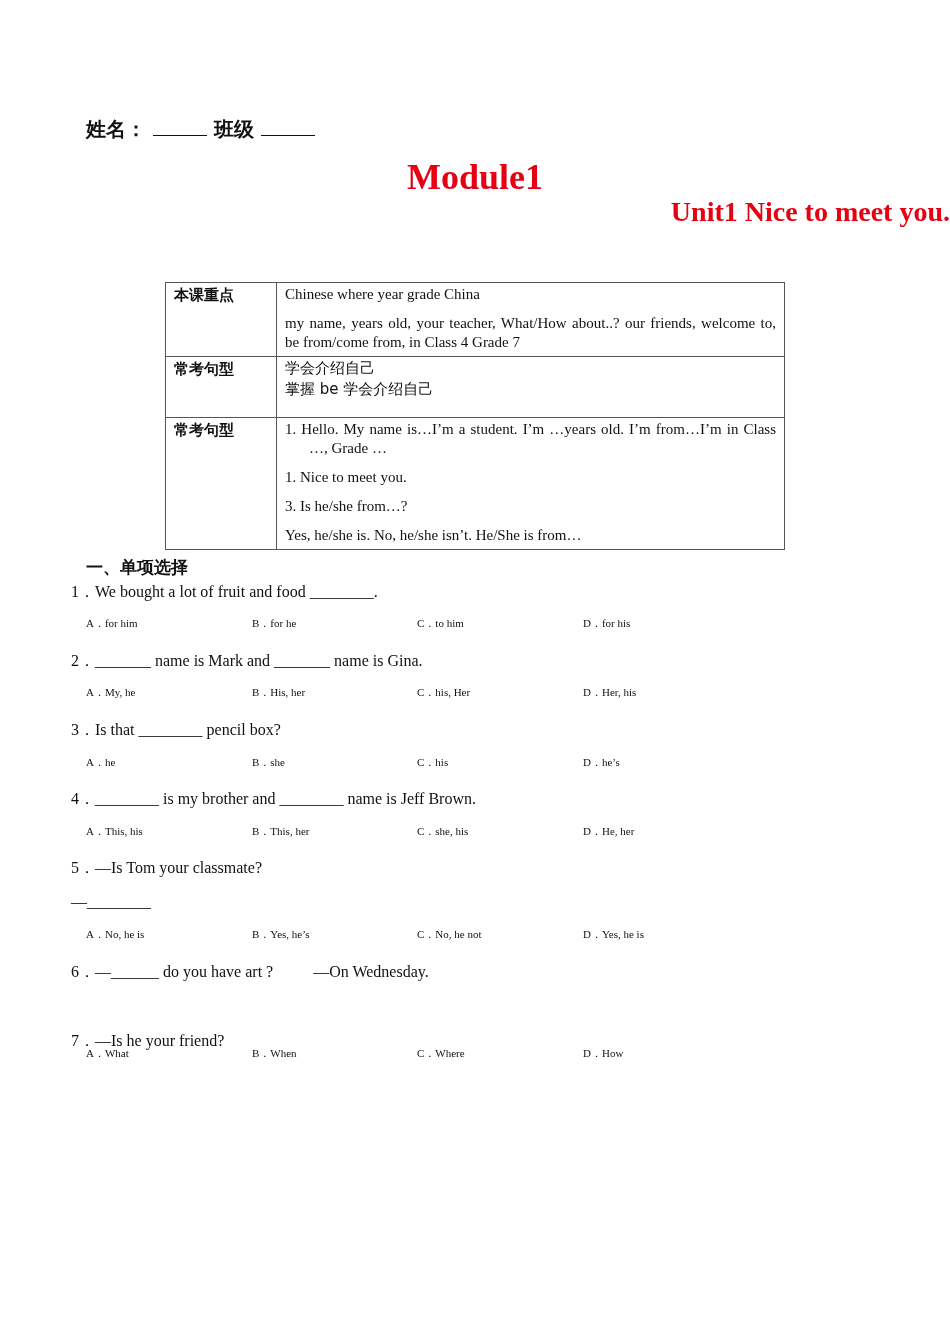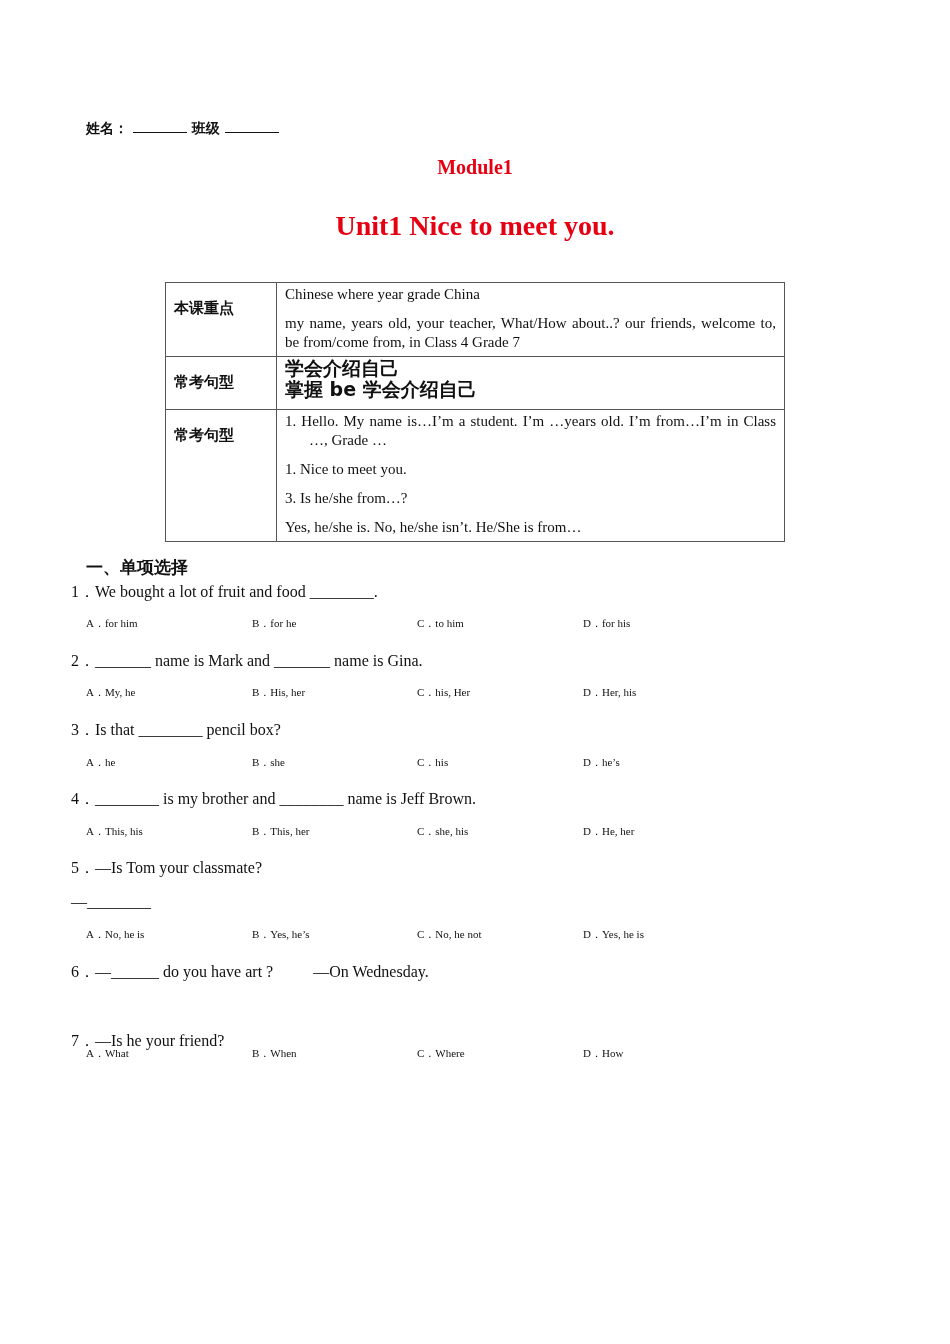--- a/index.html
+++ b/index.html
@@ -1,29 +1,29 @@
 <!DOCTYPE html>
 <html><head>
 <meta charset="utf-8">
 <style>
   html, body { margin:0; padding:0; background:#ffffff; }
   body { width:950px; height:1344px; position:relative; overflow:hidden;
          font-family:"Liberation Serif", "DejaVu Serif", serif; color:#111; }
   .abs { position:absolute; }
   .cjk { font-family:"DejaVu Sans", sans-serif; }
-  .header-line { left:86px; top:116px; font-size:14px; font-weight:bold; white-space:nowrap; }
+  .header-line { left:86px; top:116px; font-size:20px; font-weight:bold; white-space:nowrap; }
   .header-line .blank { display:inline-block; border-bottom:1.5px solid #111; height:16px; vertical-align:baseline; }
   .title { left:0; width:950px; text-align:center; color:#e60012; font-weight:bold;
            font-family:"Liberation Serif", serif; }
-  .t1 { top:156px; font-size:20px; }
-  .t2 { top:210px; font-size:28px; }
+  .t1 { top:156px; font-size:36px; }
+  .t2 { top:196px; font-size:28px;text-align:right; }
   table.info { position:absolute; left:165px; top:282px; width:620px; border-collapse:collapse;
                font-size:15px; }
   table.info td { border:1px solid #555; vertical-align:top; padding:2px 8px 4px 8px; line-height:19px; }
-  table.info td.label { width:94px; font-weight:bold; font-family:"DejaVu Sans", sans-serif; font-size:15px; padding-top:16px; }
+  table.info td.label { width:94px; font-weight:bold; font-family:"DejaVu Sans", sans-serif; font-size:15px; padding-top:3px; }
   table.info p { margin:0 0 10px 0; text-align:justify; }
   table.info p.last { margin-bottom:0; }
   table.info p.hang { padding-left:24px; text-indent:-24px; }
   .section { left:86px; top:556px; font-size:17px; font-weight:bold; }
   .q { left:71px; font-size:16px; white-space:nowrap; }
   .opts { left:86px; font-size:11px; width:700px; height:20px; }
   .opt { position:absolute; top:0; white-space:nowrap; }
   .opt.a { left:0; } .opt.b { left:166px; } .opt.c { left:331px; } .opt.d { left:497px; }
 </style>
 </head>
@@ -43,21 +43,21 @@
   <tbody>
       <tr>
     <td class="label">本课重点</td>
     <td>
       <p>Chinese where year grade China</p>
       <p class="last">my name, years old, your teacher, What/How about..? our friends, welcome to, be from/come from, in Class 4 Grade 7</p>
     </td>
   </tr>
   <tr>
     <td class="label">常考句型</td>
-    <td class="cjk" style="font-size:19px; padding-bottom:10px;font-weight:bold;">
+    <td class="cjk" style="font-size:15px; padding-bottom:18px;">
       <p style="margin-bottom:2px">学会介绍自己</p>
       <p class="last">掌握 be 学会介绍自己</p>
     </td>
   </tr>
   <tr>
     <td class="label">常考句型</td>
     <td>
       <p class="hang">1. Hello. My name is…I’m a student. I’m …years old. I’m from…I’m in Class …, Grade …</p>
       <p>1. Nice to meet you.</p>
       <p>3. Is he/she from…?</p>

